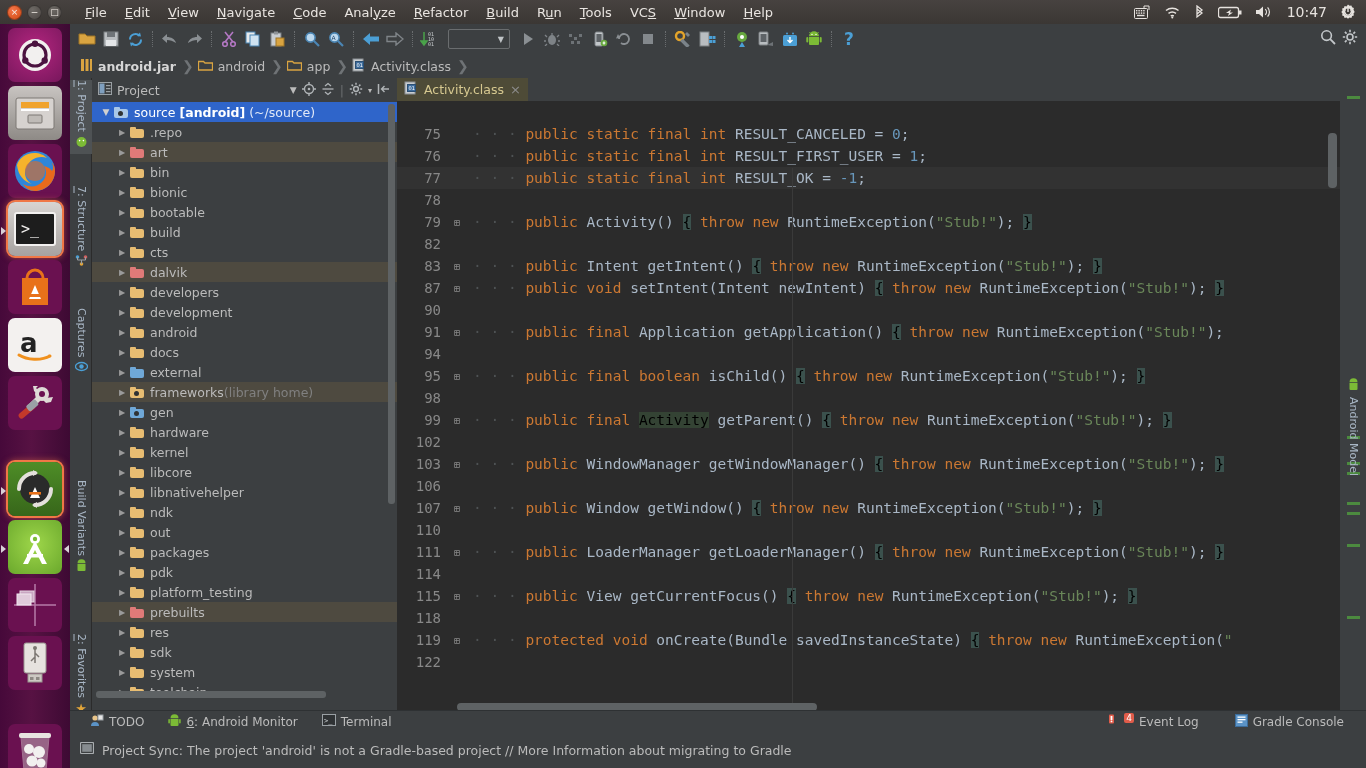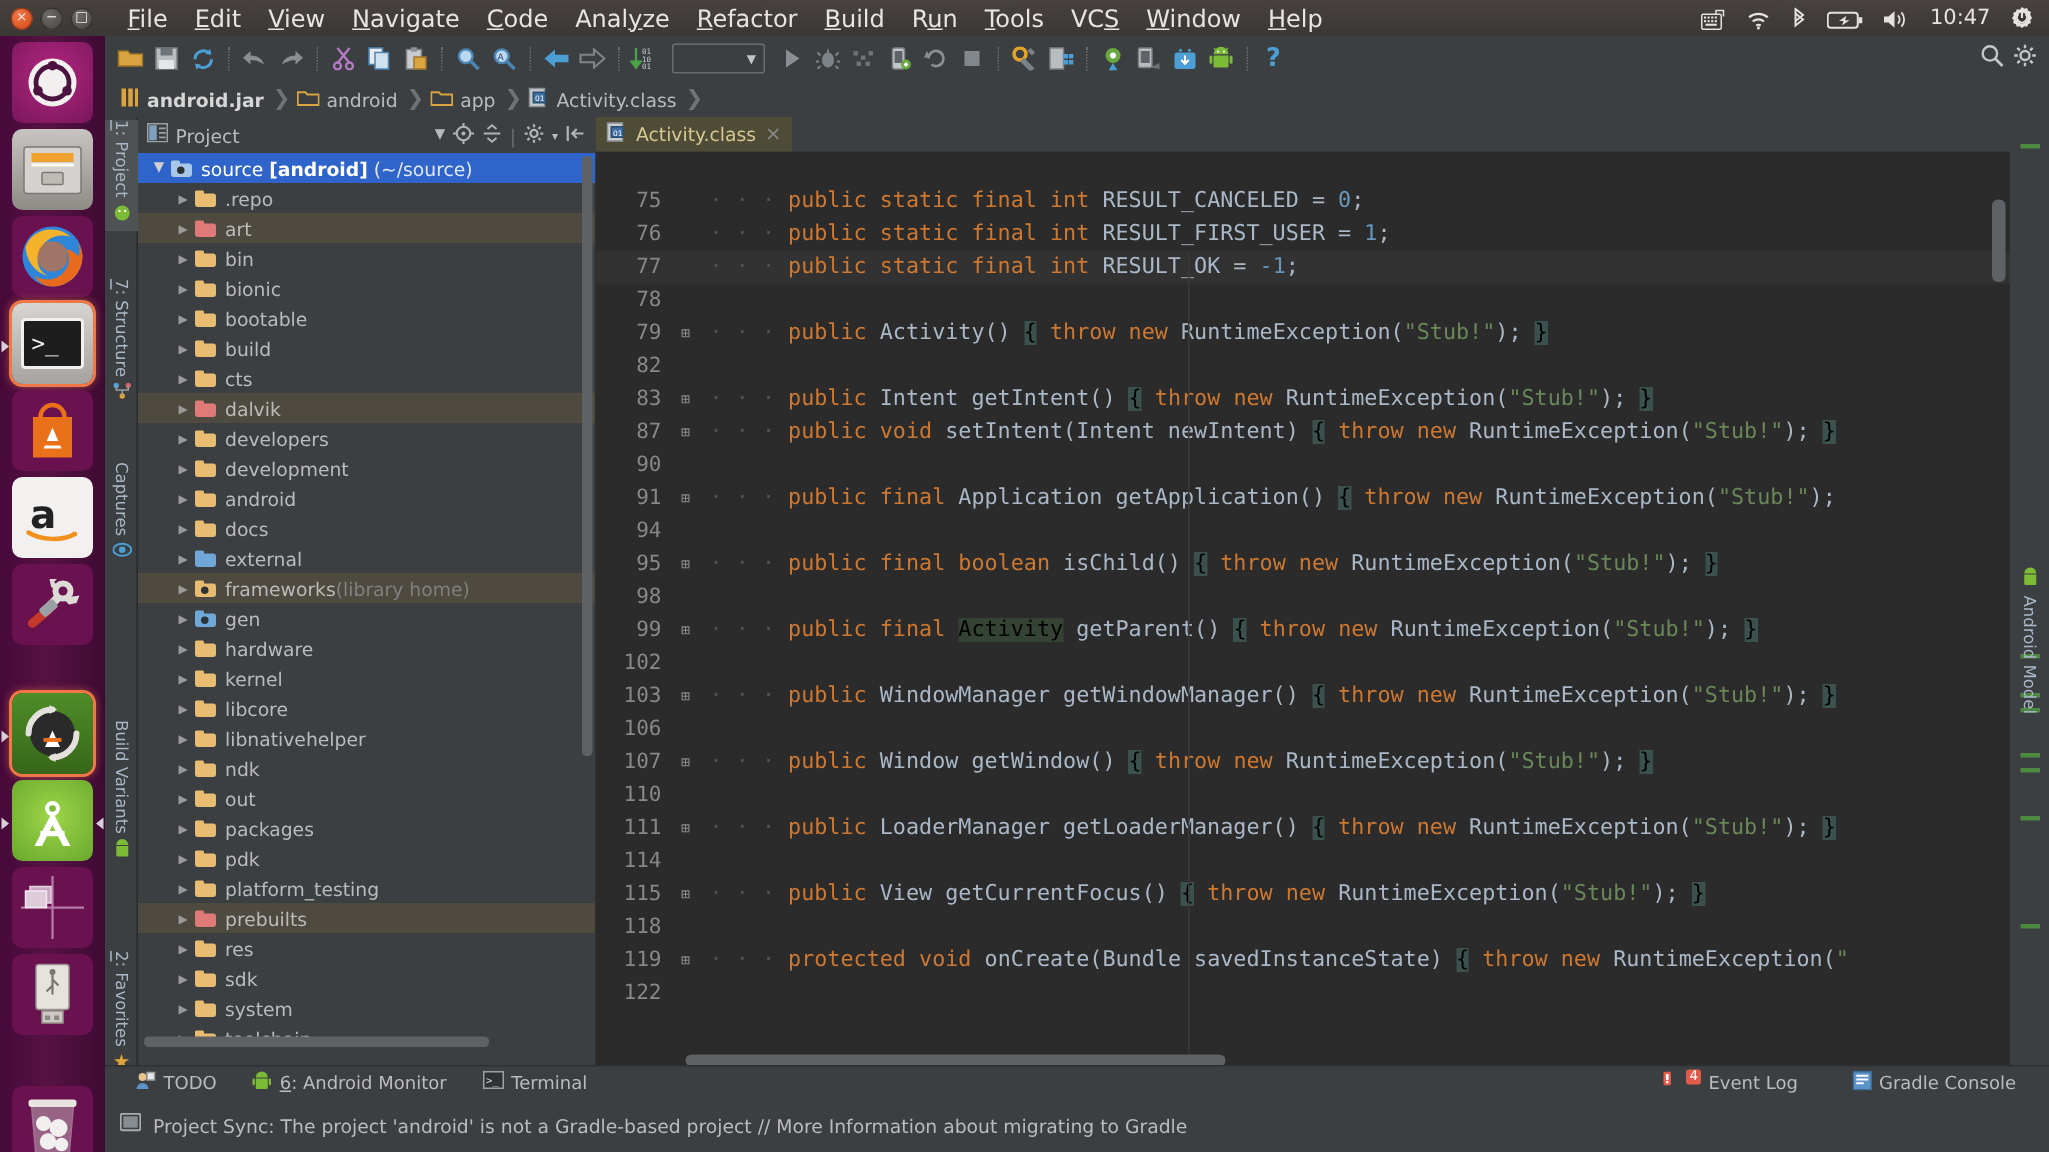--- a/index.html
+++ b/index.html
@@ -11,24 +11,24 @@
                background:linear-gradient(#474240,#3b3734); display:flex; align-items:center; }
   .wbtns { display:flex; gap:5px; padding-left:7px; align-items:center; }
   .wbtn { width:15px; height:15px; border-radius:50%; display:flex;
           align-items:center; justify-content:center; font-size:9px; color:#f4eee8;
           border:1px solid rgba(0,0,0,.35); }
   .wbtn.close { background:radial-gradient(circle at 35% 30%,#f3764a,#d24b14); }
   .wbtn.min   { background:radial-gradient(circle at 35% 30%,#6e6a66,#4a4542); }
   .wbtn.max   { background:radial-gradient(circle at 35% 30%,#6e6a66,#4a4542); }
 
   #menubar { display:flex; align-items:center; gap:0px; margin-left:14px; }
-  #menubar .mi { color:#e8e4e0; font-size:16px; padding:2px 9px; white-space:nowrap; }
+  #menubar .mi { color:#e8e4e0; font-size:13px; padding:2px 9px; white-space:nowrap; }
   #menubar .mi u { text-decoration:underline; }
 
-  #tray { margin-left:auto; display:flex; align-items:flex-end; gap:13px; padding-right:10px;
+  #tray { margin-left:auto; display:flex; align-items:center; gap:13px; padding-right:10px;
           color:#e6e2de; font-size:13px; }
   #tray svg { display:block; }
 
   
   #launcher { position:absolute; left:0; top:24px; width:70px; height:744px;
               background:linear-gradient(90deg,#46093a 0%,#571243 45%,#3d0a33 100%); }
   .lic { position:absolute; left:8px; width:54px; height:54px; border-radius:7px;
          overflow:hidden; display:flex; align-items:center; justify-content:center; }
   .lic.selected { box-shadow:0 0 0 2px #f07746, 0 0 6px 2px rgba(240,119,70,.5); }
   .lic-arrow-l { position:absolute; left:1px; width:0;height:0;

